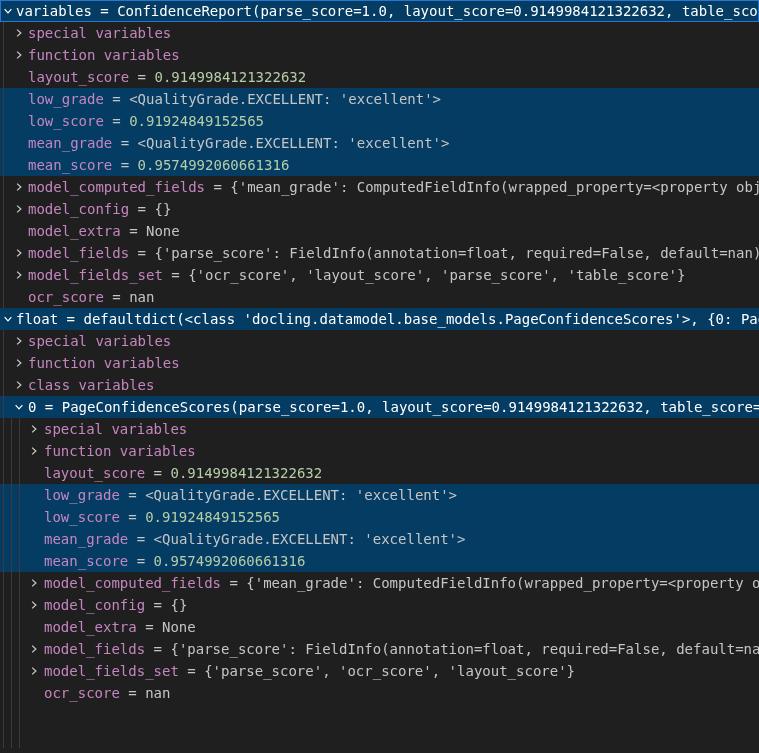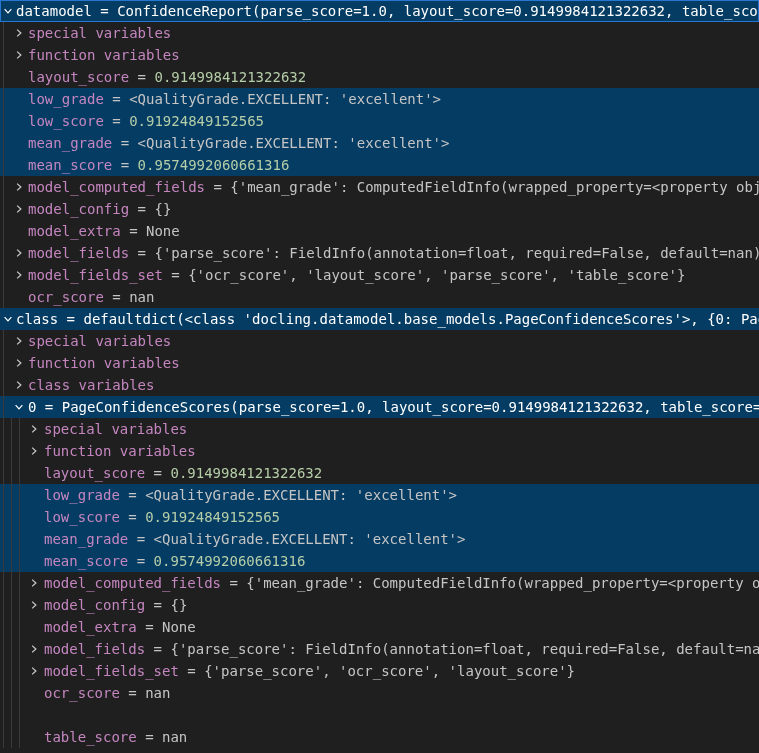--- a/index.html
+++ b/index.html
@@ -65,21 +65,21 @@
 </style>
 </head>
 <body>
 
 <div class="tree">
   <div>
       <div class="row lvl1 selected focused"><span class="twistie expanded">
           <svg width="12" height="12" viewBox="0 0 16 16" fill="none" stroke="currentColor" stroke-width="1.6">
             <polyline points="5.5,3.5 10.5,8 5.5,12.5"></polyline>
           </svg>
-        </span><span class="content"><span class="name">datamodel</span><span class="sep"> = </span><span class="val plain">ConfidenceReport(parse_score=1.0, layout_score=0.9149984121322632, table_score=nan</span></span></div>
+        </span><span class="content"><span class="name">variables</span><span class="sep"> = </span><span class="val plain">ConfidenceReport(parse_score=1.0, layout_score=0.9149984121322632, table_score=nan</span></span></div>
       <div class="row lvl2"><div class="guide" style="left: 3px;"></div><span class="twistie">
           <svg width="12" height="12" viewBox="0 0 16 16" fill="none" stroke="currentColor" stroke-width="1.6">
             <polyline points="5.5,3.5 10.5,8 5.5,12.5"></polyline>
           </svg>
         </span><span class="content"><span class="label">special variables</span></span></div>
       <div class="row lvl2"><div class="guide" style="left: 3px;"></div><span class="twistie">
           <svg width="12" height="12" viewBox="0 0 16 16" fill="none" stroke="currentColor" stroke-width="1.6">
             <polyline points="5.5,3.5 10.5,8 5.5,12.5"></polyline>
           </svg>
         </span><span class="content"><span class="label">function variables</span></span></div>
@@ -107,21 +107,21 @@
       <div class="row lvl2"><div class="guide" style="left: 3px;"></div><span class="twistie">
           <svg width="12" height="12" viewBox="0 0 16 16" fill="none" stroke="currentColor" stroke-width="1.6">
             <polyline points="5.5,3.5 10.5,8 5.5,12.5"></polyline>
           </svg>
         </span><span class="content"><span class="name">model_fields_set</span><span class="sep"> = </span><span class="val plain">{'ocr_score', 'layout_score', 'parse_score', 'table_score'}</span></span></div>
       <div class="row lvl2"><div class="guide" style="left: 3px;"></div><span class="content"><span class="name">ocr_score</span><span class="sep"> = </span><span class="val plain">nan</span></span></div>
       <div class="row lvl1 selected"><span class="twistie expanded">
           <svg width="12" height="12" viewBox="0 0 16 16" fill="none" stroke="currentColor" stroke-width="1.6">
             <polyline points="5.5,3.5 10.5,8 5.5,12.5"></polyline>
           </svg>
-        </span><span class="content"><span class="name">class</span><span class="sep"> = </span><span class="val plain">defaultdict(&lt;class 'docling.datamodel.base_models.PageConfidenceScores'&gt;, {0: PageConf</span></span></div>
+        </span><span class="content"><span class="name">float</span><span class="sep"> = </span><span class="val plain">defaultdict(&lt;class 'docling.datamodel.base_models.PageConfidenceScores'&gt;, {0: PageConf</span></span></div>
       <div class="row lvl2"><div class="guide" style="left: 3px;"></div><span class="twistie">
           <svg width="12" height="12" viewBox="0 0 16 16" fill="none" stroke="currentColor" stroke-width="1.6">
             <polyline points="5.5,3.5 10.5,8 5.5,12.5"></polyline>
           </svg>
         </span><span class="content"><span class="label">special variables</span></span></div>
       <div class="row lvl2"><div class="guide" style="left: 3px;"></div><span class="twistie">
           <svg width="12" height="12" viewBox="0 0 16 16" fill="none" stroke="currentColor" stroke-width="1.6">
             <polyline points="5.5,3.5 10.5,8 5.5,12.5"></polyline>
           </svg>
         </span><span class="content"><span class="label">function variables</span></span></div>
@@ -166,15 +166,15 @@
             <polyline points="5.5,3.5 10.5,8 5.5,12.5"></polyline>
           </svg>
         </span><span class="content"><span class="name">model_fields</span><span class="sep"> = </span><span class="val plain">{'parse_score': FieldInfo(annotation=float, required=False, default=nan), 'la</span></span></div>
       <div class="row lvl3"><div class="guide" style="left: 3px;"></div><div class="guide" style="left: 11px;"></div><div class="guide" style="left: 19px;"></div><span class="twistie">
           <svg width="12" height="12" viewBox="0 0 16 16" fill="none" stroke="currentColor" stroke-width="1.6">
             <polyline points="5.5,3.5 10.5,8 5.5,12.5"></polyline>
           </svg>
         </span><span class="content"><span class="name">model_fields_set</span><span class="sep"> = </span><span class="val plain">{'parse_score', 'ocr_score', 'layout_score'}</span></span></div>
       <div class="row lvl3"><div class="guide" style="left: 3px;"></div><div class="guide" style="left: 11px;"></div><div class="guide" style="left: 19px;"></div><span class="content"><span class="name">ocr_score</span><span class="sep"> = </span><span class="val plain">nan</span></span></div>
       <div class="row lvl3"><div class="guide" style="left: 3px;"></div><div class="guide" style="left: 11px;"></div><div class="guide" style="left: 19px;"></div></div>
-      <div class="row lvl3"><div class="guide" style="left: 3px;"></div><div class="guide" style="left: 11px;"></div><div class="guide" style="left: 19px;"></div><span class="content"><span class="name">table_score</span><span class="sep"> = </span><span class="val plain">nan</span></span></div>
+      <div class="row lvl3"><div class="guide" style="left: 3px;"></div><div class="guide" style="left: 11px;"></div><div class="guide" style="left: 19px;"></div></div>
     </div>
 </div>
 
 </body></html>

